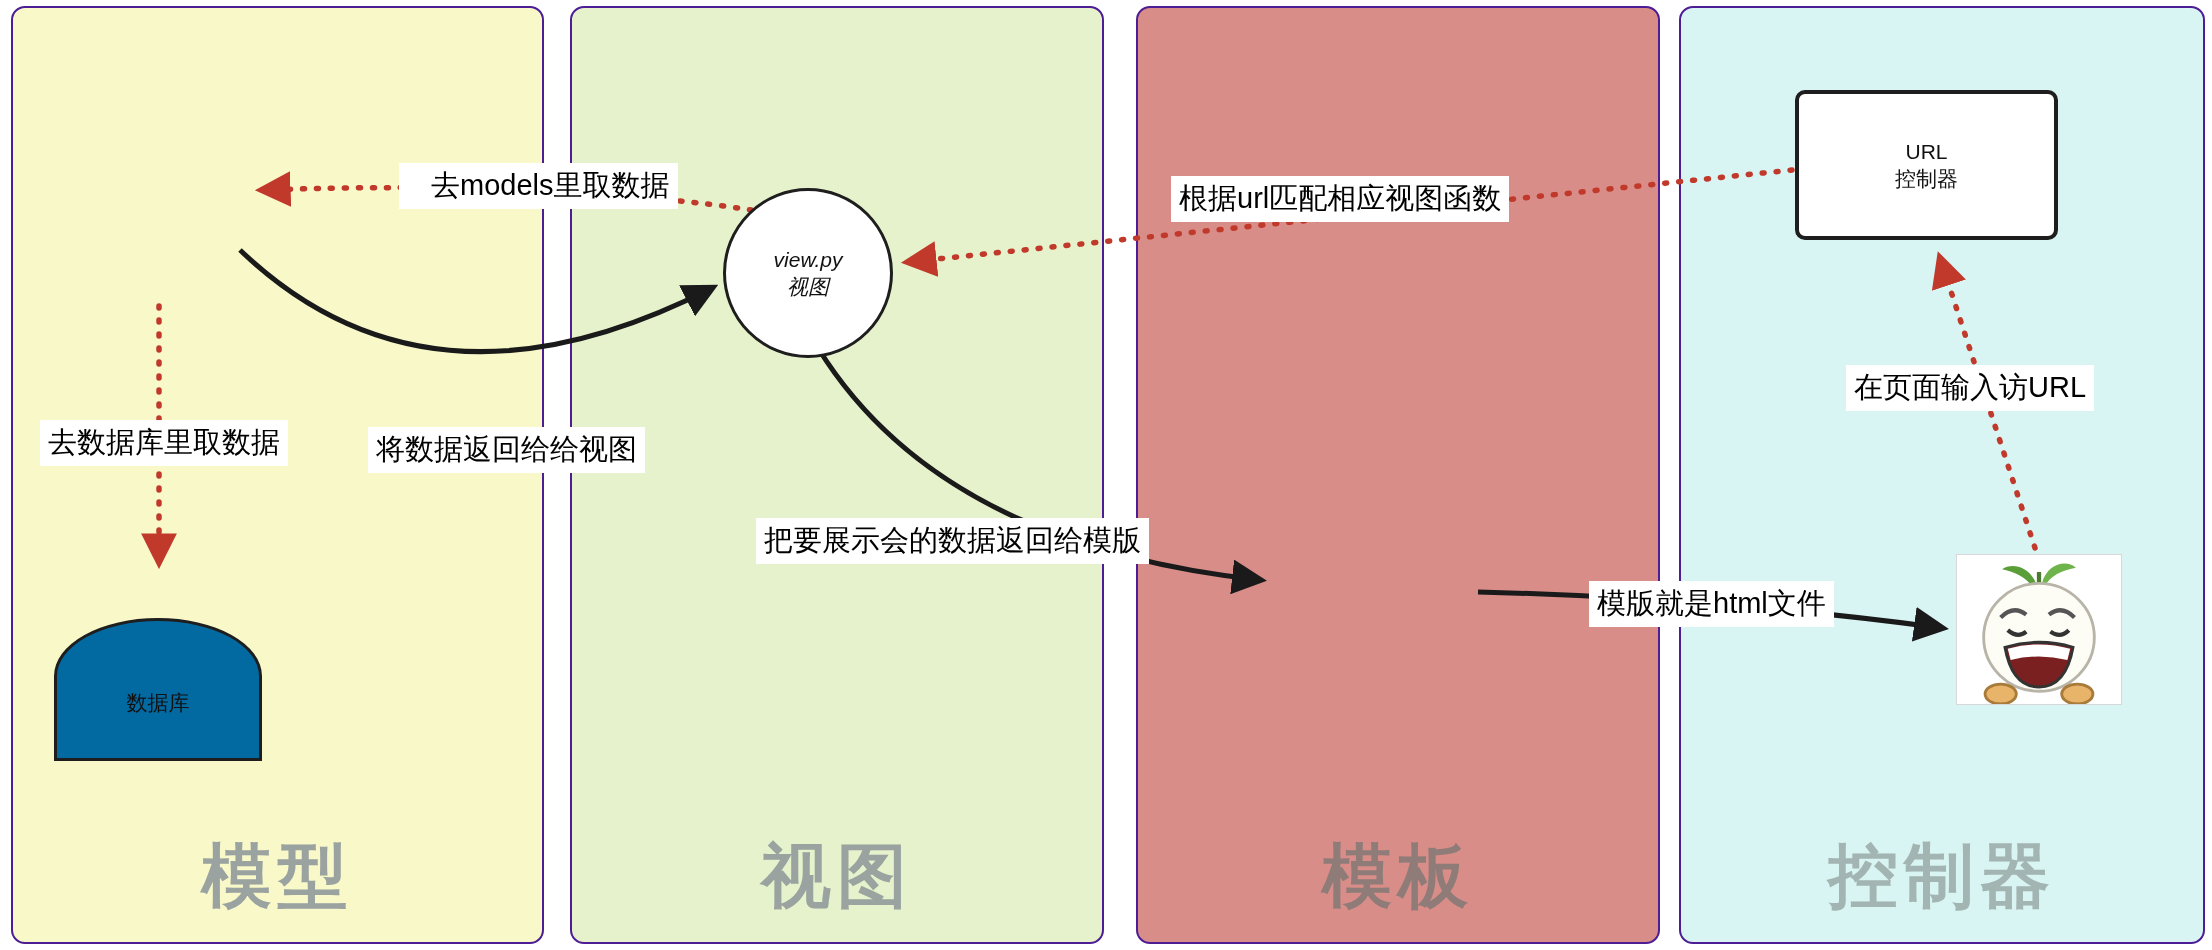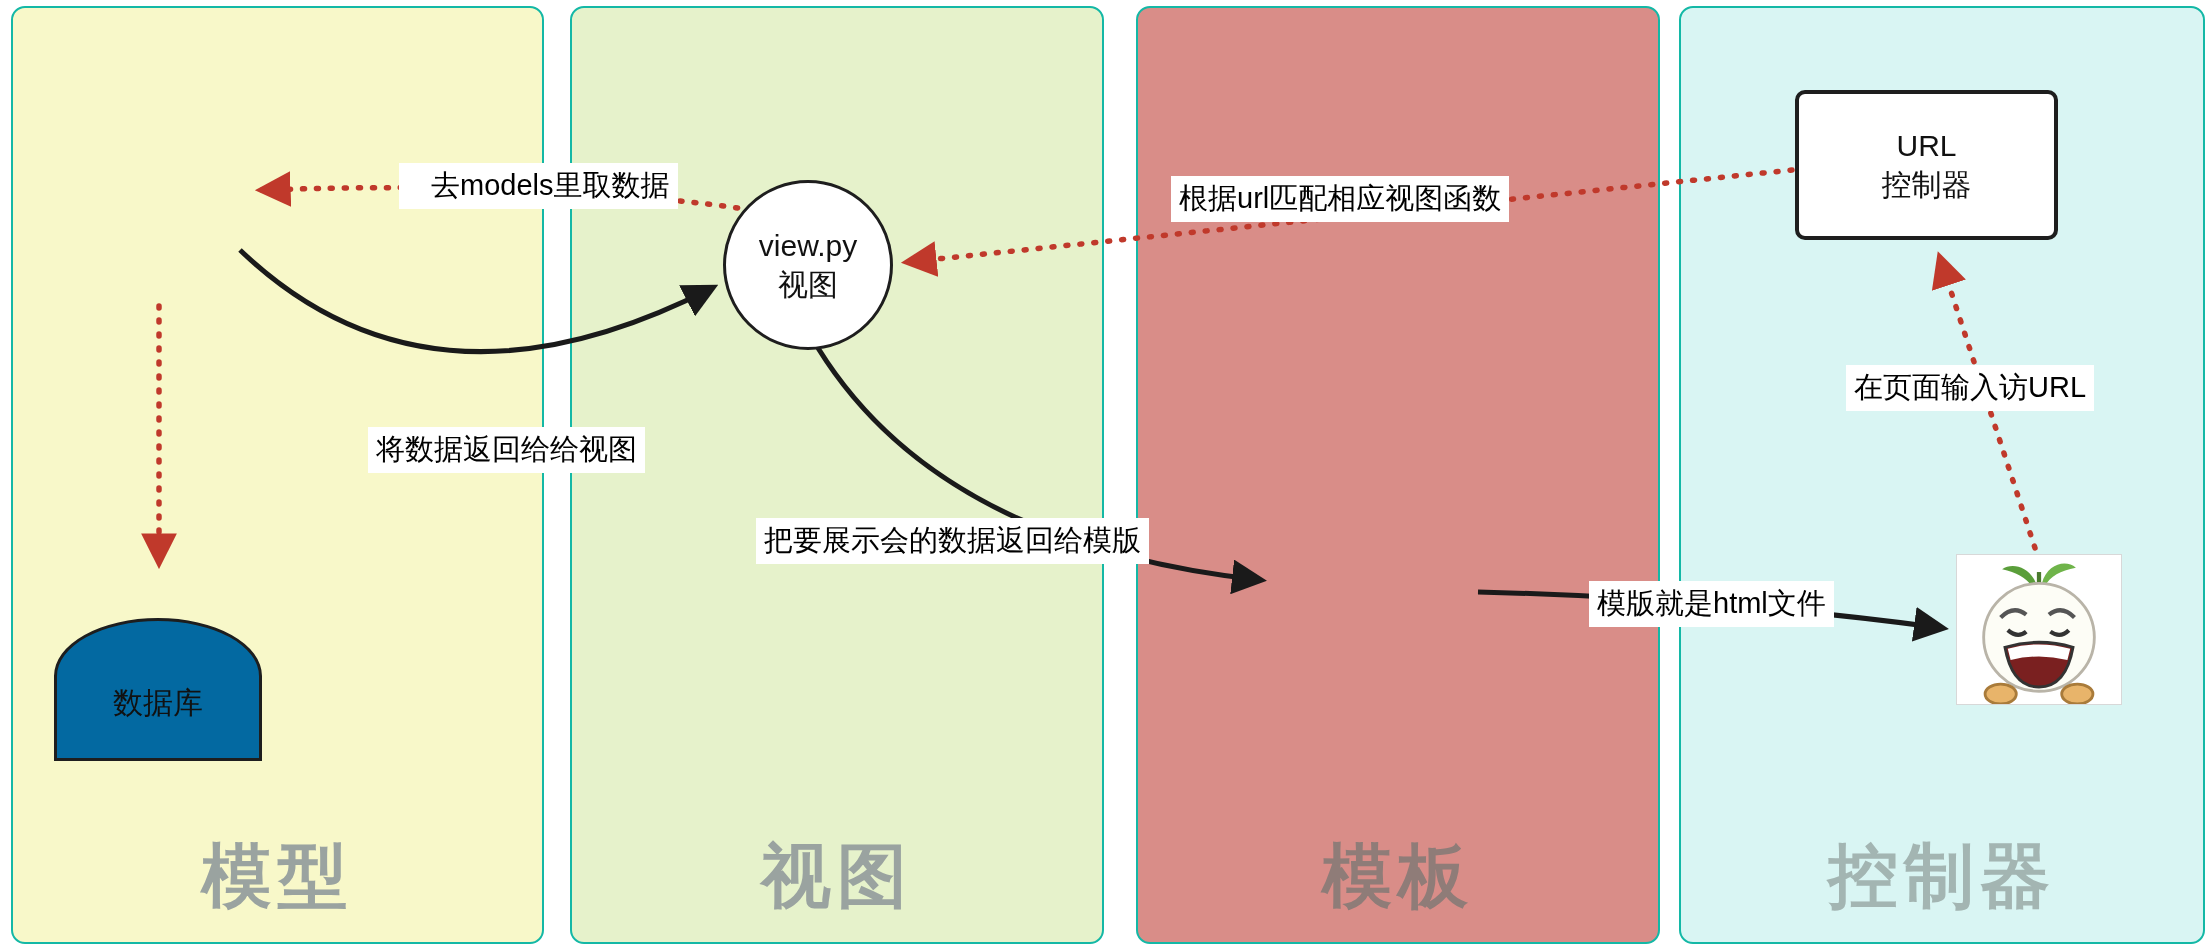--- a/index.html
+++ b/index.html
@@ -1,40 +1,40 @@
 <!DOCTYPE html>
 <html><head>
 <meta charset="utf-8">
 <style>
   * { margin:0; padding:0; box-sizing:border-box; }
   html,body { background:#ffffff; font-family:"Liberation Sans","DejaVu Sans",sans-serif; }
   .stage { position:relative; width:2212px; height:950px; background:#ffffff; overflow:hidden; }
 
   
-  .panel { position:absolute; top:6px; height:938px; border:2px solid #14b8a6; border-radius:14px; }
+  .panel { position:absolute; top:6px; height:938px; border:2px solid #4c1d95; border-radius:14px; }
   .panel-model      { left:11px;   width:533px; background:#f8f8c9; }
   .panel-view       { left:570px;  width:534px; background:#e6f2cb; }
   .panel-template   { left:1136px; width:524px; background:#d98d88;text-decoration:underline; }
   .panel-controller { left:1679px; width:526px; background:#d9f5f3; }
   .panel-title { position:absolute; bottom:18px; left:0; width:100%; text-align:center;
                  font-size:70px; font-weight:bold; letter-spacing:6px; color:#9aa3a0; }
   .panel-template .panel-title { color:#8f7c78; }
   .panel-controller .panel-title { color:#a3b5b2; }
 
   
   .arrows { position:absolute; left:0; top:0; width:2212px; height:950px; z-index:2; pointer-events:none; }
 
   
   .node { position:absolute; z-index:3; display:flex; flex-direction:column; align-items:center;
           justify-content:center; background:#ffffff; border:3px solid #1e1e1e;
-          font-size:30px; color:#111; text-align:center; line-height:1.3; }
+          font-size:21px; color:#111; text-align:center; line-height:1.3; }
   .node-models   { left:72px;  top:127px; width:174px; height:174px; border-radius:50% 0 50% 50%; }
   .node-db       { left:54px;  top:618px; width:208px; height:143px;
                    border-radius:104px 104px 0 0 / 58px 58px 0 0; background:#0369a1; padding-top:26px; }
-  .node-view     { left:723px; top:180px; width:170px; height:170px; border-radius:50%; }
+  .node-view     { left:723px; top:188px; width:170px; height:170px; border-radius:50%;font-style:italic; }
   .node-template { left:1270px; top:482px; width:202px; height:202px; border-radius:50%; }
   .node-url      { left:1795px; top:90px; width:263px; height:150px; border-radius:10px; border-width:4px; }
 
   
   .edge-label { position:absolute; z-index:4; background:#ffffff; color:#000;
                 font-size:29px; padding:3px 8px; white-space:nowrap; }
   .lbl-view-models    { left:399px;  top:163px;padding-left:32px; }
   .lbl-models-db      { left:40px;   top:420px; }
   .lbl-models-view    { left:368px;  top:379px;margin-top:48px; }
   .lbl-url-view       { left:1171px; top:176px; }
@@ -117,19 +117,20 @@
       <path d="M33 53 q7 6 13 1" fill="none" stroke="#333" stroke-width="3"></path>
       <path d="M63 54 q7 5 13 -1" fill="none" stroke="#333" stroke-width="3"></path>
       <path d="M31 65 q24 -7 48 0 q-5 28 -24 28 q-19 0 -24 -28 z" fill="#7a2020" stroke="#333" stroke-width="2"></path>
       <path d="M33 66 q22 -6 44 0 l-2 8 q-20 -5 -40 0 z" fill="#ffffff"></path>
       <ellipse cx="28" cy="98" rx="11" ry="7" fill="#e8b46a" stroke="#a97b3a" stroke-width="2"></ellipse>
       <ellipse cx="82" cy="98" rx="11" ry="7" fill="#e8b46a" stroke="#a97b3a" stroke-width="2"></ellipse>
     </svg>
   </div>
 
   <div class="edge-label lbl-view-models">去models里取数据</div>
+  <div class="edge-label lbl-models-db">去数据库里取数据</div>
   <div class="edge-label lbl-models-view">将数据返回给给视图</div>
   <div class="edge-label lbl-url-view">根据url匹配相应视图函数</div>
   <div class="edge-label lbl-view-template">把要展示会的数据返回给模版</div>
   <div class="edge-label lbl-template-user">模版就是html文件</div>
   <div class="edge-label lbl-user-url">在页面输入访URL</div>
 
 </div>
 
 </body></html>

